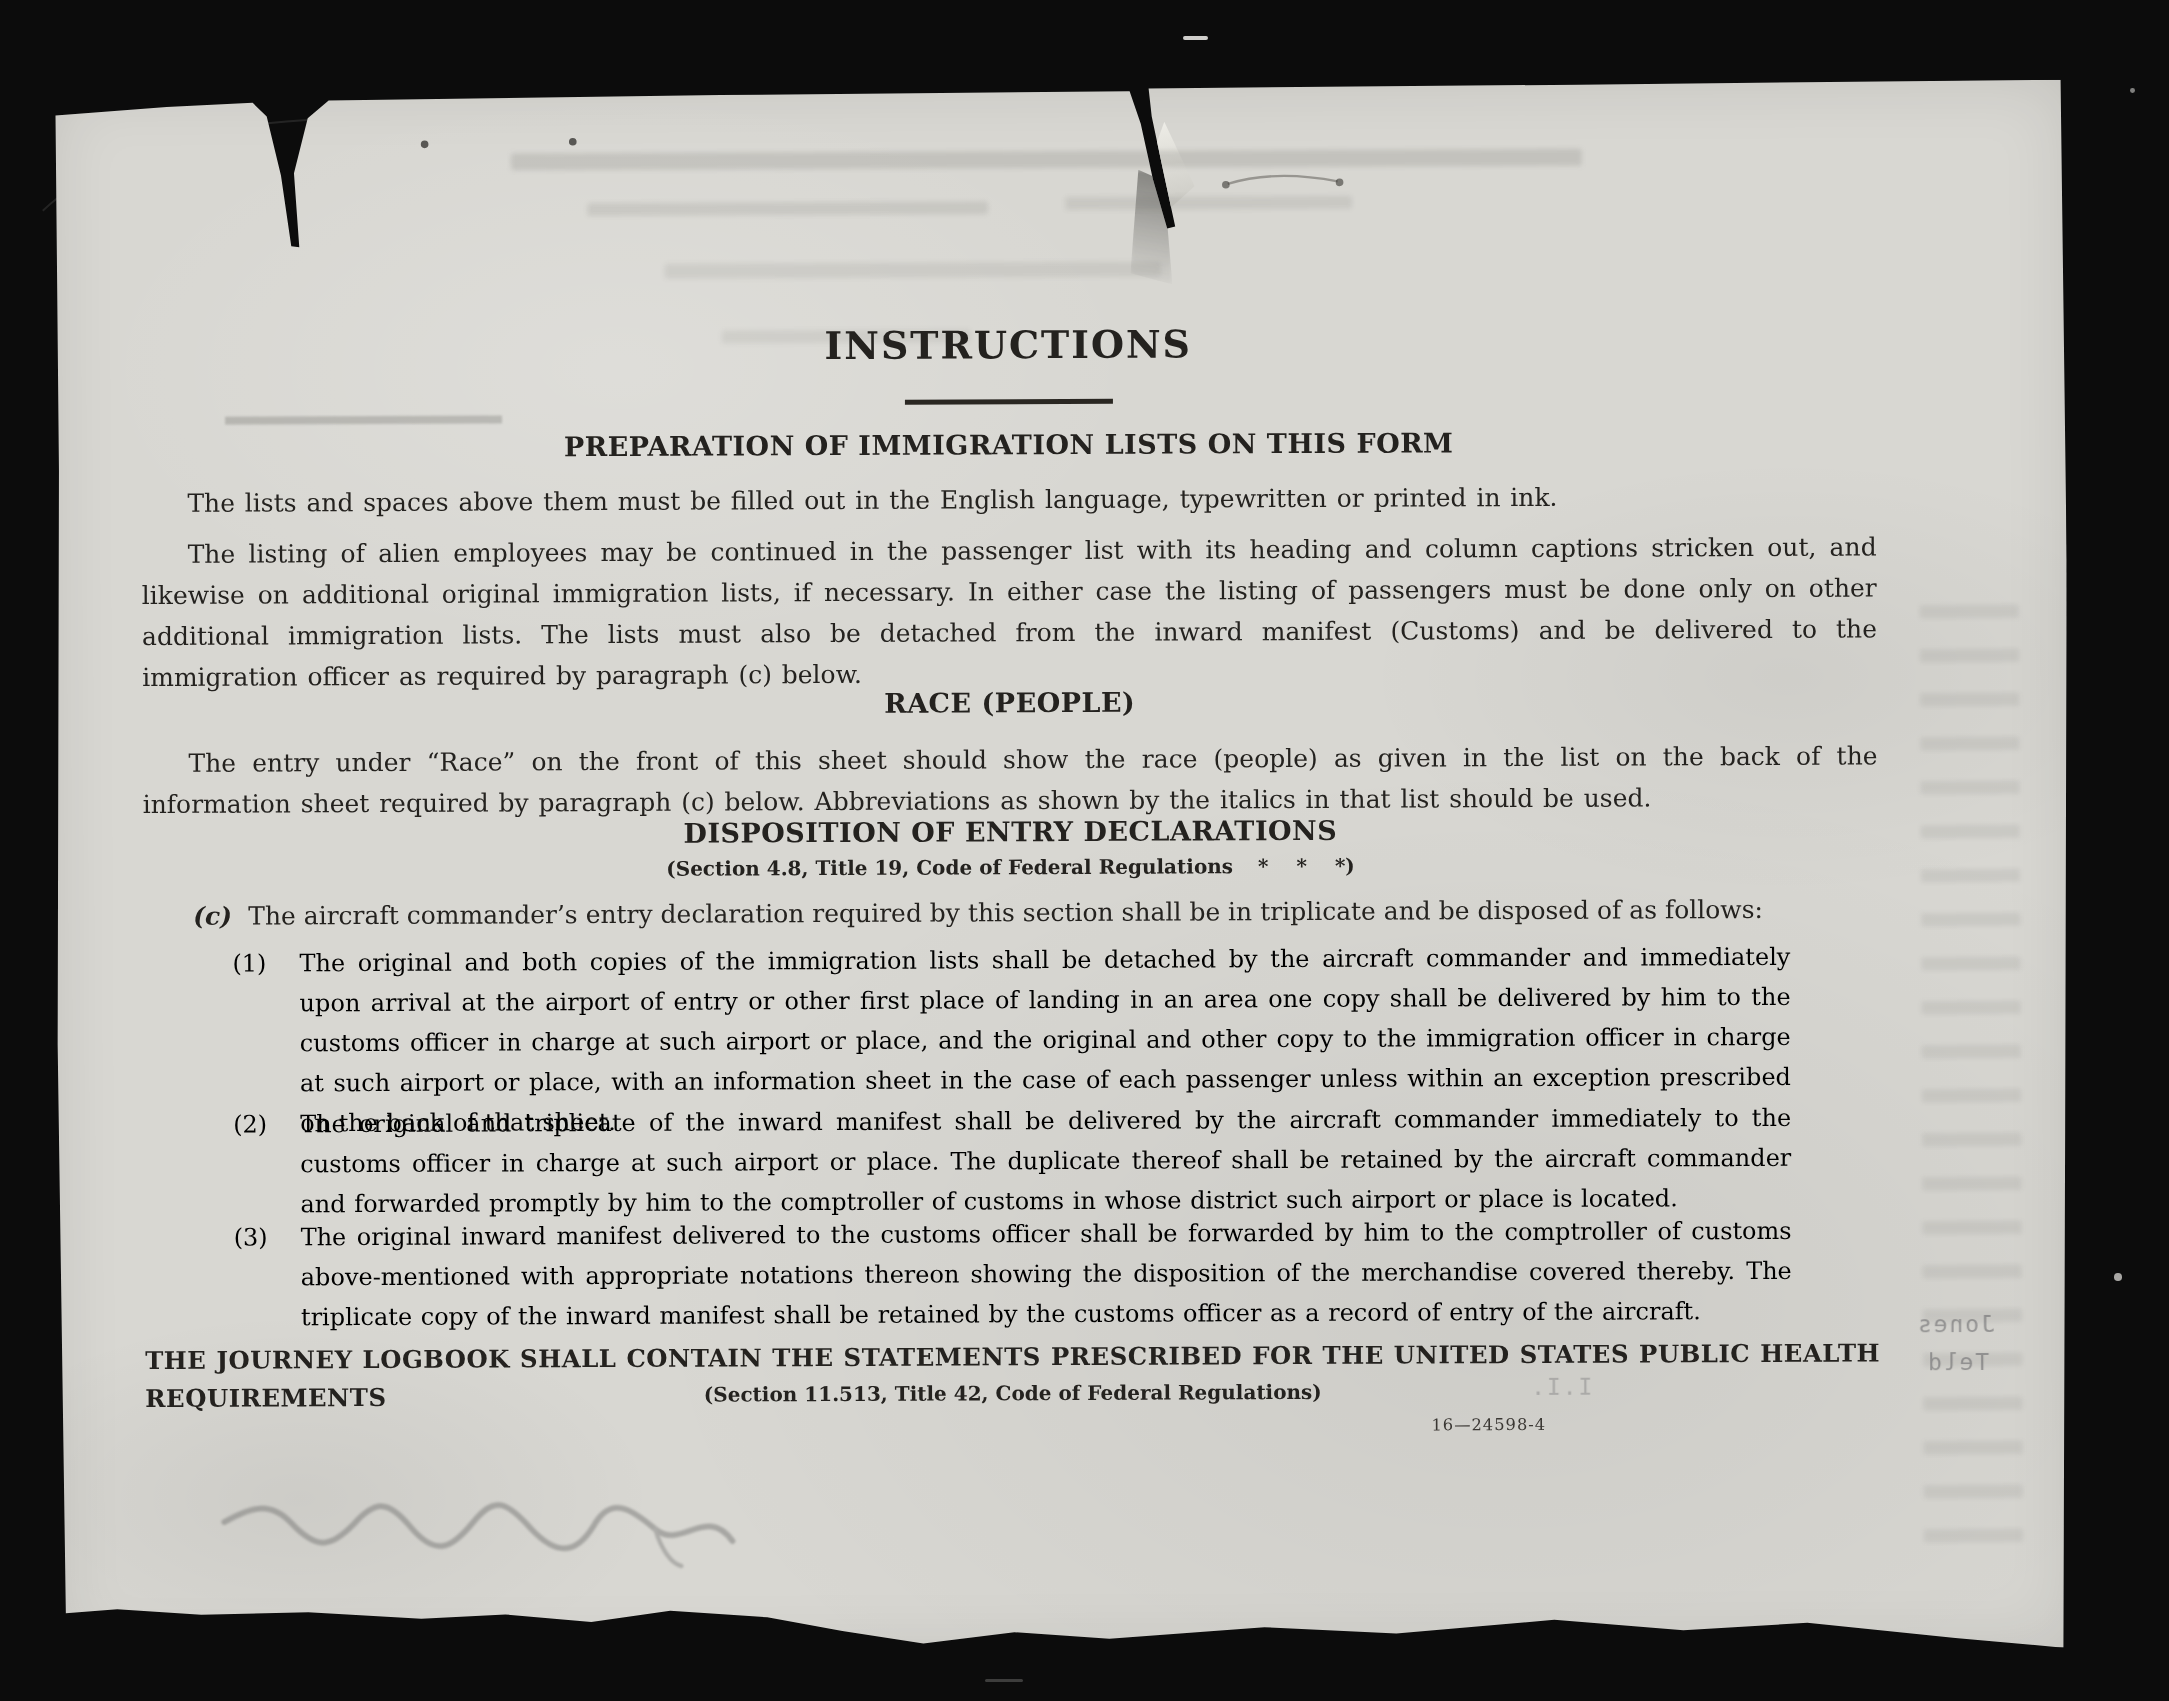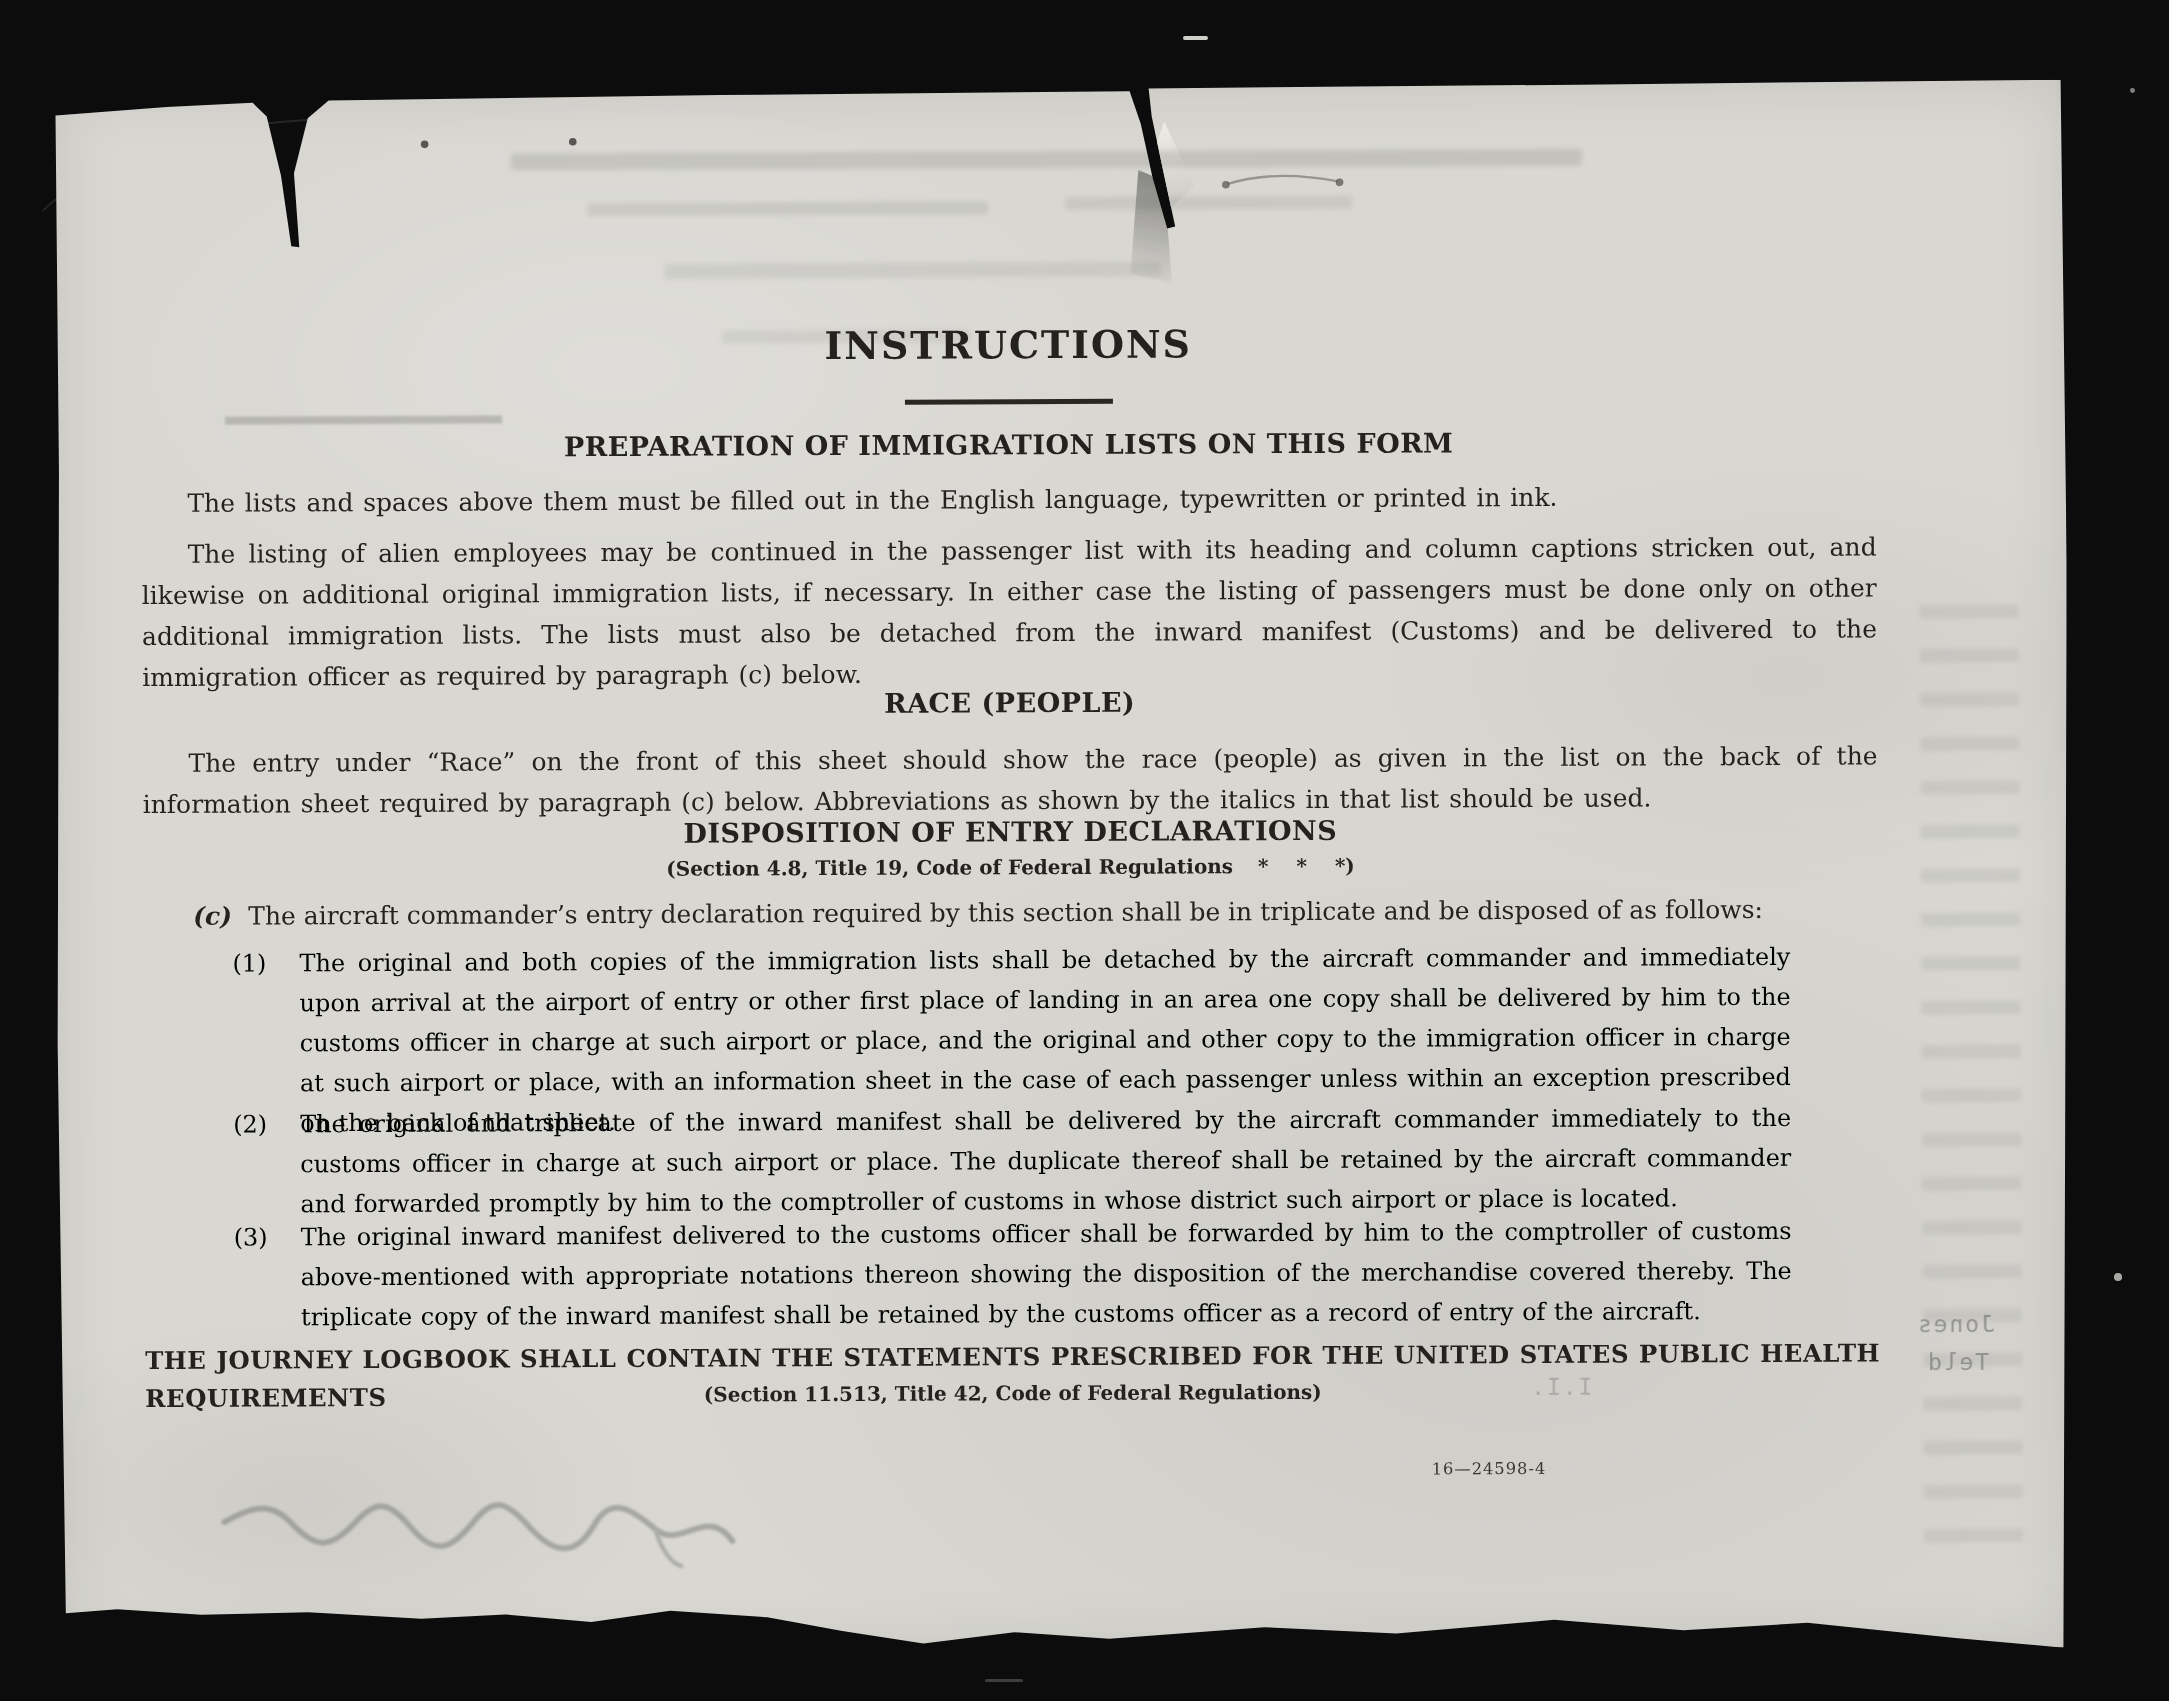--- a/index.html
+++ b/index.html
@@ -82,21 +82,21 @@
   .sub-disp .stars{word-spacing:21px;margin-left:25px;}
   .clause{top:808px;font-size:25px;line-height:41px;padding-left:105px;width:1630px;position:absolute;}
   .clause .marker{position:absolute;left:50px;font-style:italic;font-weight:bold;}
   .list-item{font-size:24px;line-height:40px;text-align:justify;word-spacing:1px;padding-left:244px;width:1491px;position:absolute;}
   .list-item .marker{position:absolute;left:177px;top:0;}
   .item1{top:856px;}
   .item2{top:1017px;}
   .item3{top:1130px;}
   .footer-line{top:1254px;font-size:24.4px;line-height:38px;font-weight:bold;text-align:justify;text-align-last:justify;letter-spacing:0.5px;}
   .footer-sub{top:1296px;font-size:20px;line-height:27px;font-weight:bold;text-align:center;}
-  .print-code{position:absolute;left:1374px;top:1333px;font-size:16.3px;color:#3a3733;letter-spacing:1px;margin-top:44px;}
+  .print-code{position:absolute;left:1374px;top:1333px;font-size:16.3px;color:#3a3733;letter-spacing:1px;}
 </style>
 </head>
 <body>
 
 <div class="speck" style="left:1582px;top:113px;width:9.6px;height:7.6px;"></div>
 <div class="speck" style="left:1183px;top:36px;width:25px;height:3.8px;border-radius:1.9px;"></div>
 <div class="speck" style="left:2114px;top:1273px;width:7.6px;height:7.6px;opacity:.8;"></div>
 <div class="speck" style="left:2130px;top:88px;width:4.8px;height:4.8px;opacity:.6;"></div>
 <div class="speck" style="left:115px;top:218px;width:4.8px;height:3.8px;opacity:.5;"></div>
 <div class="speck" style="left:985px;top:1679px;width:38px;height:2.9px;border-radius:1.9px;opacity:.25;"></div>

